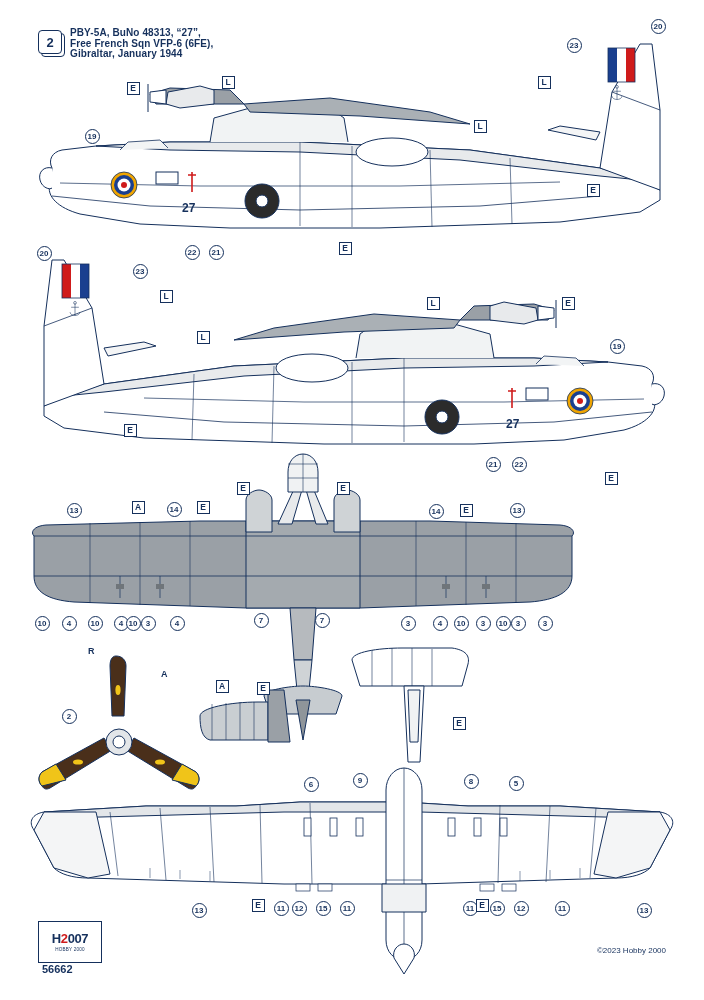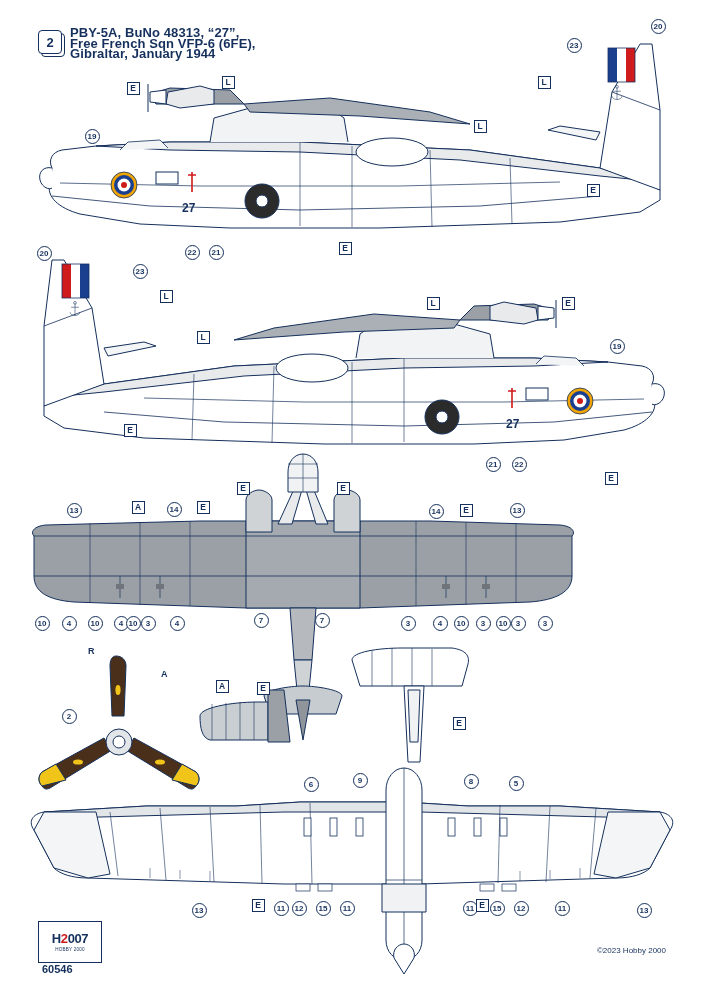--- a/index.html
+++ b/index.html
@@ -21,21 +21,21 @@
     font-size:13px;font-weight:bold;color:#15305c;
     background:#fff;
   }
   .scheme-badge:after{
     content:"";position:absolute;left:-1.4px;top:-1.4px;width:22px;height:22px;
     border:1.4px solid #15305c;border-radius:4px;transform:translate(3px,3px);
     z-index:-1;
   }
   .caption{
     position:absolute;left:70px;top:28px;width:280px;
-    font-size:13px;line-height:10.5px;color:#15305c;font-weight:bold;
+    font-size:10px;line-height:10.5px;color:#15305c;font-weight:bold;
     letter-spacing:.1px;
   }
 
   
   .cal{
     position:absolute;
     font-size:8px;font-weight:bold;color:#15305c;
     width:15px;height:15px;border:1px solid #15305c;border-radius:50%;
     display:flex;align-items:center;justify-content:center;
     background:#fff;
@@ -423,16 +423,16 @@
       <div class="calsq" style="left: 256.5px; top: 681.5px;">E</div>
       <div class="plain" style="left: 88px; top: 646px;">R</div>
       <div class="plain" style="left: 161px; top: 669px;">A</div>
       <div class="cal" style="left: 61.5px; top: 708.5px;">2</div>
     </div>
 
   <div class="logo">
     <div class="h2k"><span>H</span><span class="red">2</span><span>007</span></div>
     <div class="sub">HOBBY 2000</div>
   </div>
-  <div class="kitno">60546</div>
+  <div class="kitno">56662</div>
   <div class="copy">©2023 Hobby 2000</div>
 
 </div>
 
 </body></html>

